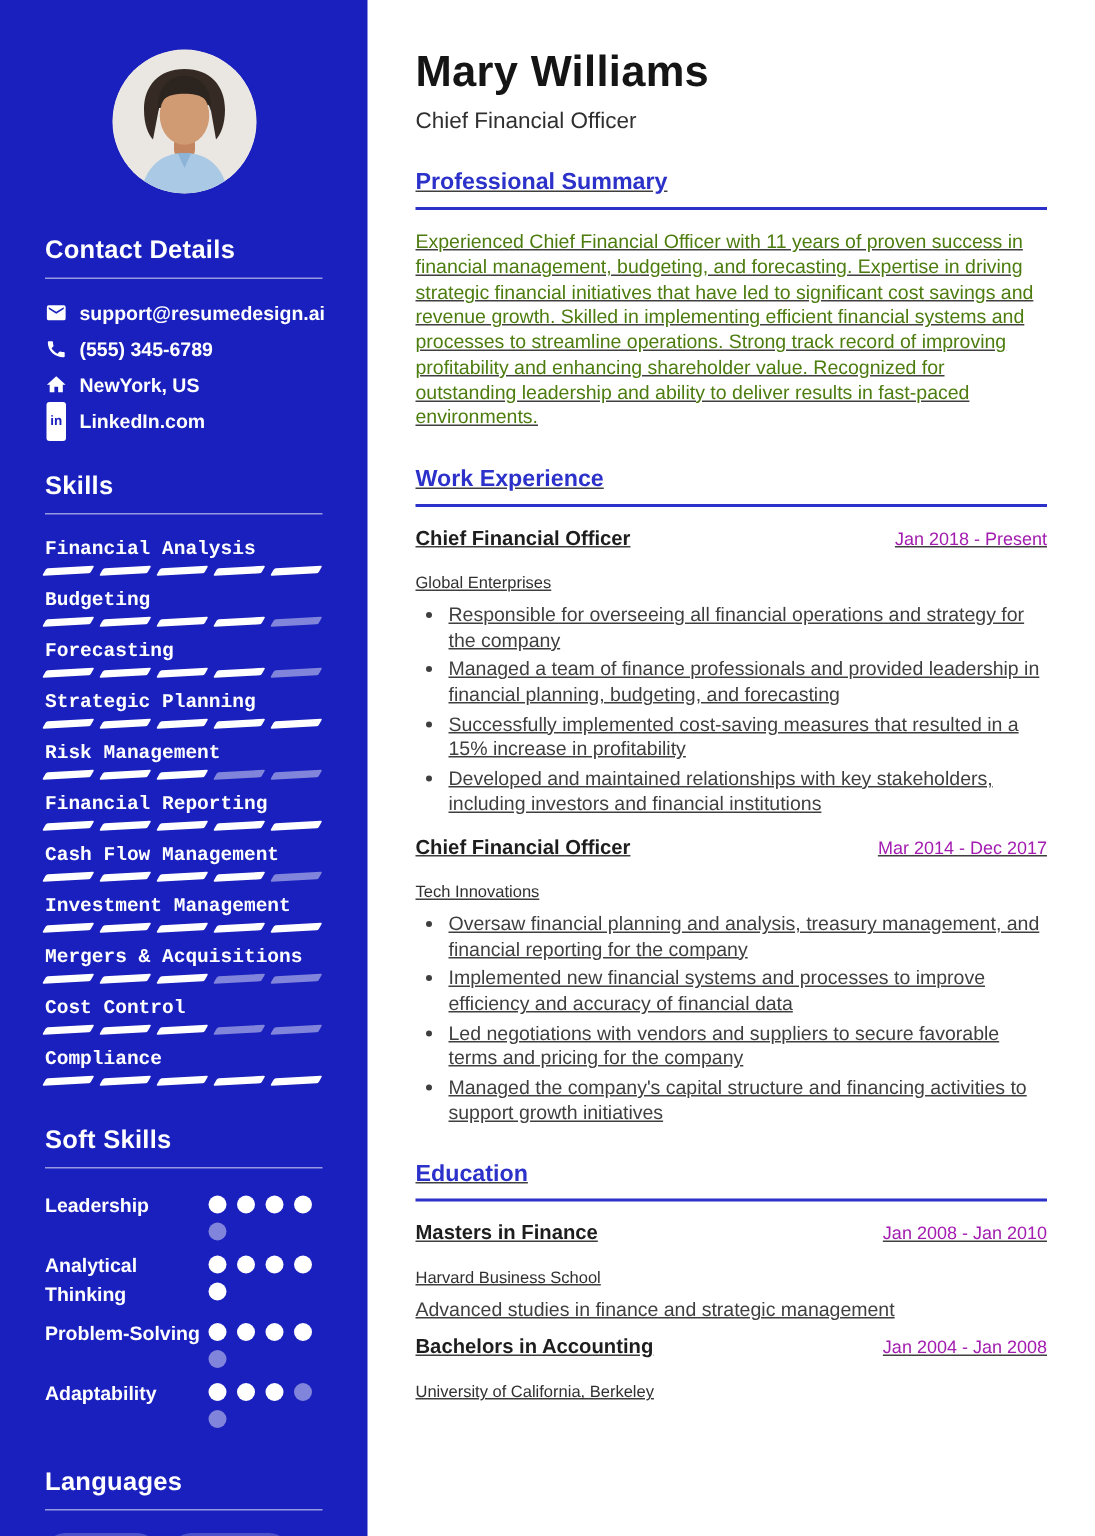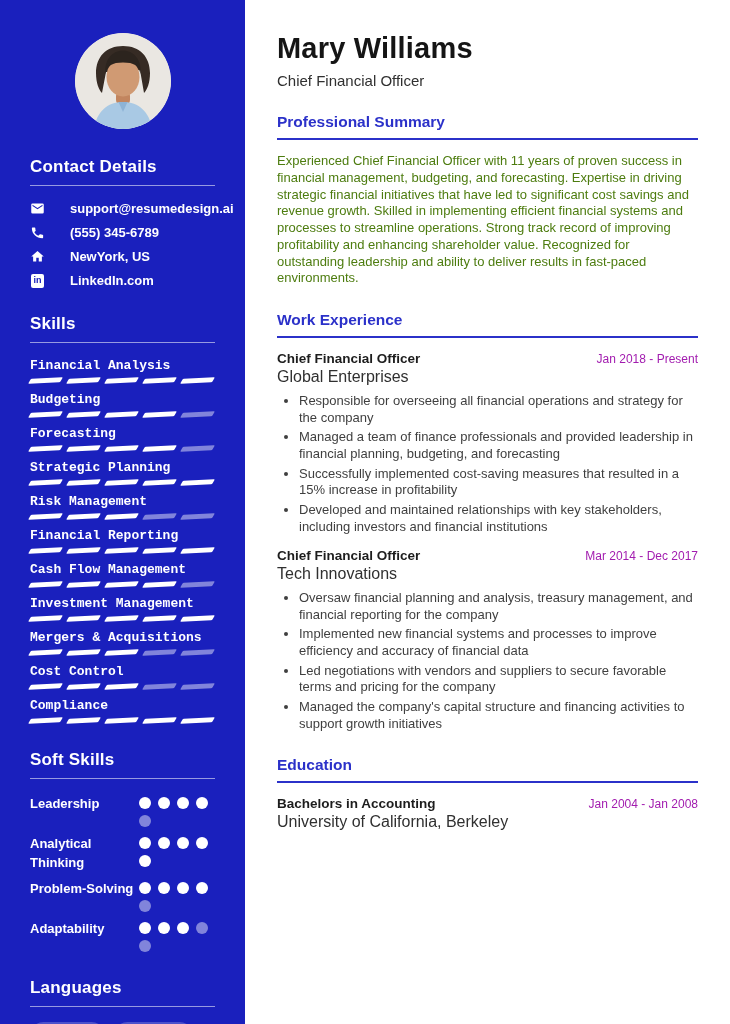--- a/index.html
+++ b/index.html
@@ -22,27 +22,27 @@
     margin: 0 auto 28px auto; overflow: hidden; background: #eae7e2;
   }
   .photo svg { display: block; width: 96px; height: 96px; }
   .side-title {
     font-size: 17px; font-weight: bold; letter-spacing: .2px; margin: 0 0 8px 0;
   }
   .side-rule {
     height: 1px; background: rgba(255,255,255,.55); margin: 0 0 15px 0;
   }
   .contact-item {
-    display: flex; align-items: center; gap: 25px;
+    display: flex; align-items: center; gap: 8px;
     font-size: 13px; margin-bottom: 9px; font-weight: bold;
   }
   .cicon { width: 15px; height: 15px; flex: 0 0 15px; display: flex; align-items: center; justify-content: center; }
   .cicon svg { width: 15px; height: 15px; fill: #fff; }
   .li-badge {
-    width: 13px; height: 14px; background: #fff; border-radius: 2px;
+    width: 13px; height: 26px; background: #fff; border-radius: 2px;
     color: var(--sidebar-bg, #1a20bd); font-size: 9px; font-weight: bold;
     display: flex; align-items: center; justify-content: center; line-height: 1;
   }
   .side-section { margin-top: 26px; }
   .skill { margin-bottom: 8px; font-family: Liberation Mono, monospace; }
   .skill-name { font-size: 13px; font-weight: bold; margin-bottom: 5px; }
   .skill-bar { display: flex; gap: 7px; height: 6px; }
   .seg {
     width: 31px; height: 5px; border-radius: 1px;
     background: var(--unfilled, rgba(255,255,255,.45));
@@ -63,31 +63,31 @@
   .pill-row { display: flex; gap: 9px; }
   .lang-pill {
     background: var(--pill, rgba(255,255,255,.22));
     border-radius: 14px; padding: 6px 14px; font-size: 13px; font-weight: bold;
   }
 
   
   .main { flex: 1; padding: 30px 32px 16px 32px; color: #3f3f3f; }
   .name { font-size: 29px; font-weight: bold; color: #151515; margin: 2px 0 7px 0; letter-spacing: .2px; }
   .subtitle { font-size: 15px; color: #303030; margin-bottom: 24px; }
-  .section { margin-top: 24px; }
+  .section { margin-top: 24px; text-decoration: underline; }
   .section-title {
     color: var(--accent, #2b31c9); font-size: 15.5px; font-weight: bold;
     padding-bottom: 7px; border-bottom: 2px solid var(--accent, #2b31c9);
     margin-bottom: 13px;
   }
   .body-text { font-size: 13px; line-height: 1.29; color: #4d7c0f; }
   .entry-head { display: flex; justify-content: space-between; align-items: baseline; }
   .role { font-size: 13.5px; font-weight: bold; color: #1d1d1d; }
   .dates { font-size: 12px; color: #a21caf; white-space: nowrap; }
-  .company { font-size: 16px; color: #303030; margin-top: 2px; }
+  .company { font-size: 11px; color: #303030; margin-top: 17px; }
   ul.bullets { margin: 7px 0 13px 0; padding-left: 22px; }
   ul.bullets li { font-size: 13px; line-height: 1.28; margin-bottom: 3px; }
   .edu-entry { margin-bottom: 10px; }
   .edu-desc { font-size: 13px; color: #3f3f3f; margin-top: 7px; }
 </style>
 </head>
 <body>
 
 <div class="page">
 
@@ -355,20 +355,28 @@
           <li>Implemented new financial systems and processes to improve efficiency and accuracy of financial data</li>
           <li>Led negotiations with vendors and suppliers to secure favorable terms and pricing for the company</li>
           <li>Managed the company's capital structure and financing activities to support growth initiatives</li>
         </ul>
       </div>
     </section>
 
     <section class="section">
       <div class="section-title">Education</div>
 
+      <div class="edu-entry">
+        <div class="entry-head">
+          <span class="role">Masters in Finance</span>
+          <span class="dates">Jan 2008 - Jan 2010</span>
+        </div>
+        <div class="company">Harvard Business School</div>
+        <div class="edu-desc">Advanced studies in finance and strategic management</div>
+      </div>
 
       <div class="edu-entry">
         <div class="entry-head">
           <span class="role">Bachelors in Accounting</span>
           <span class="dates">Jan 2004 - Jan 2008</span>
         </div>
         <div class="company">University of California, Berkeley</div>
       </div>
     </section>
 

